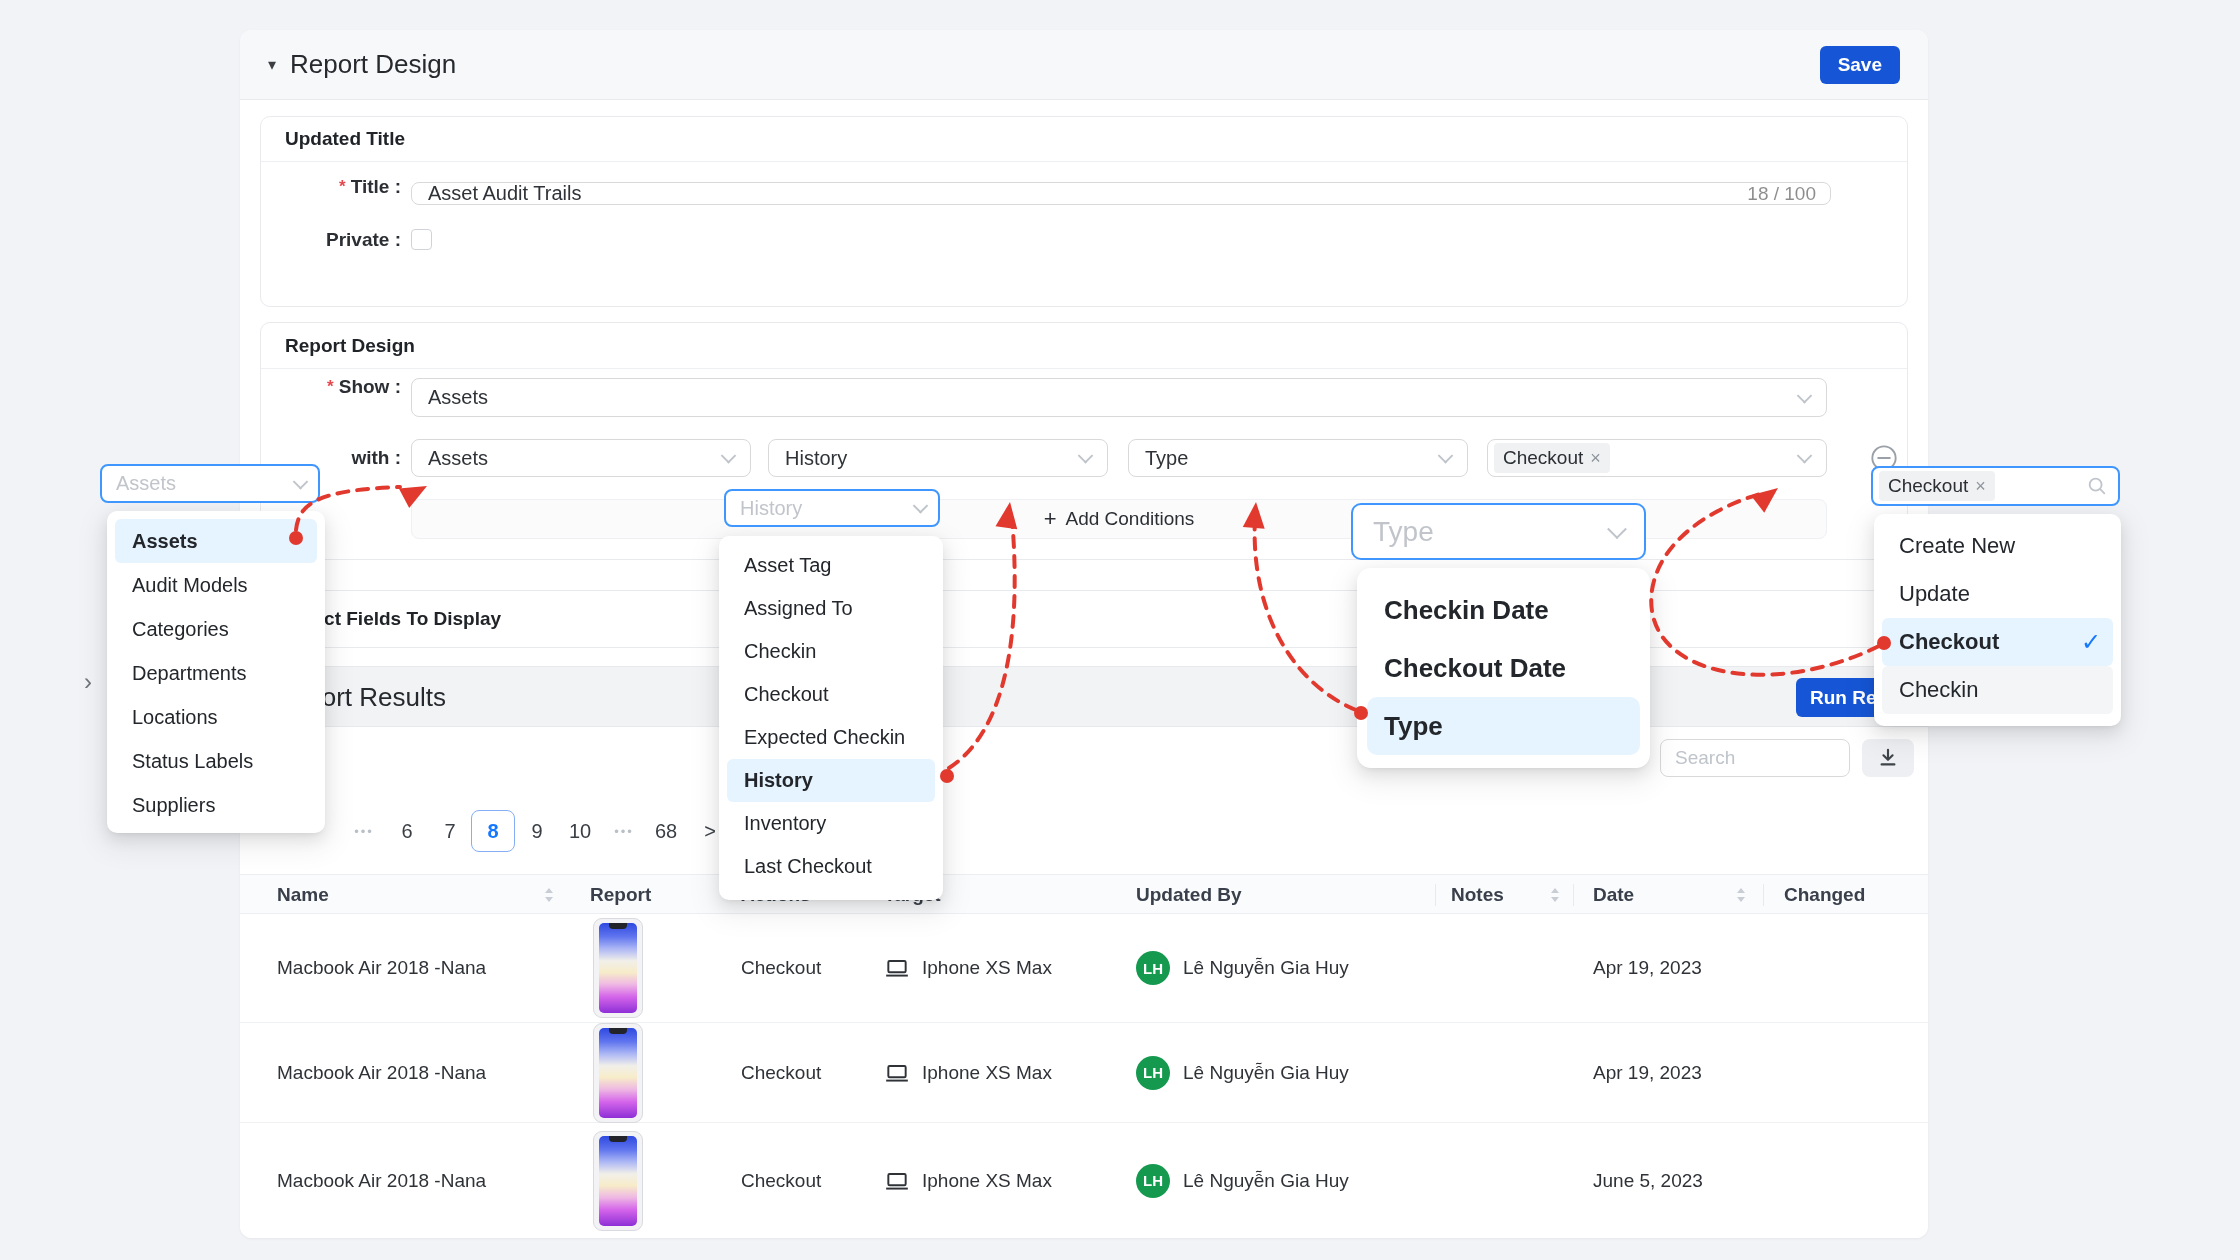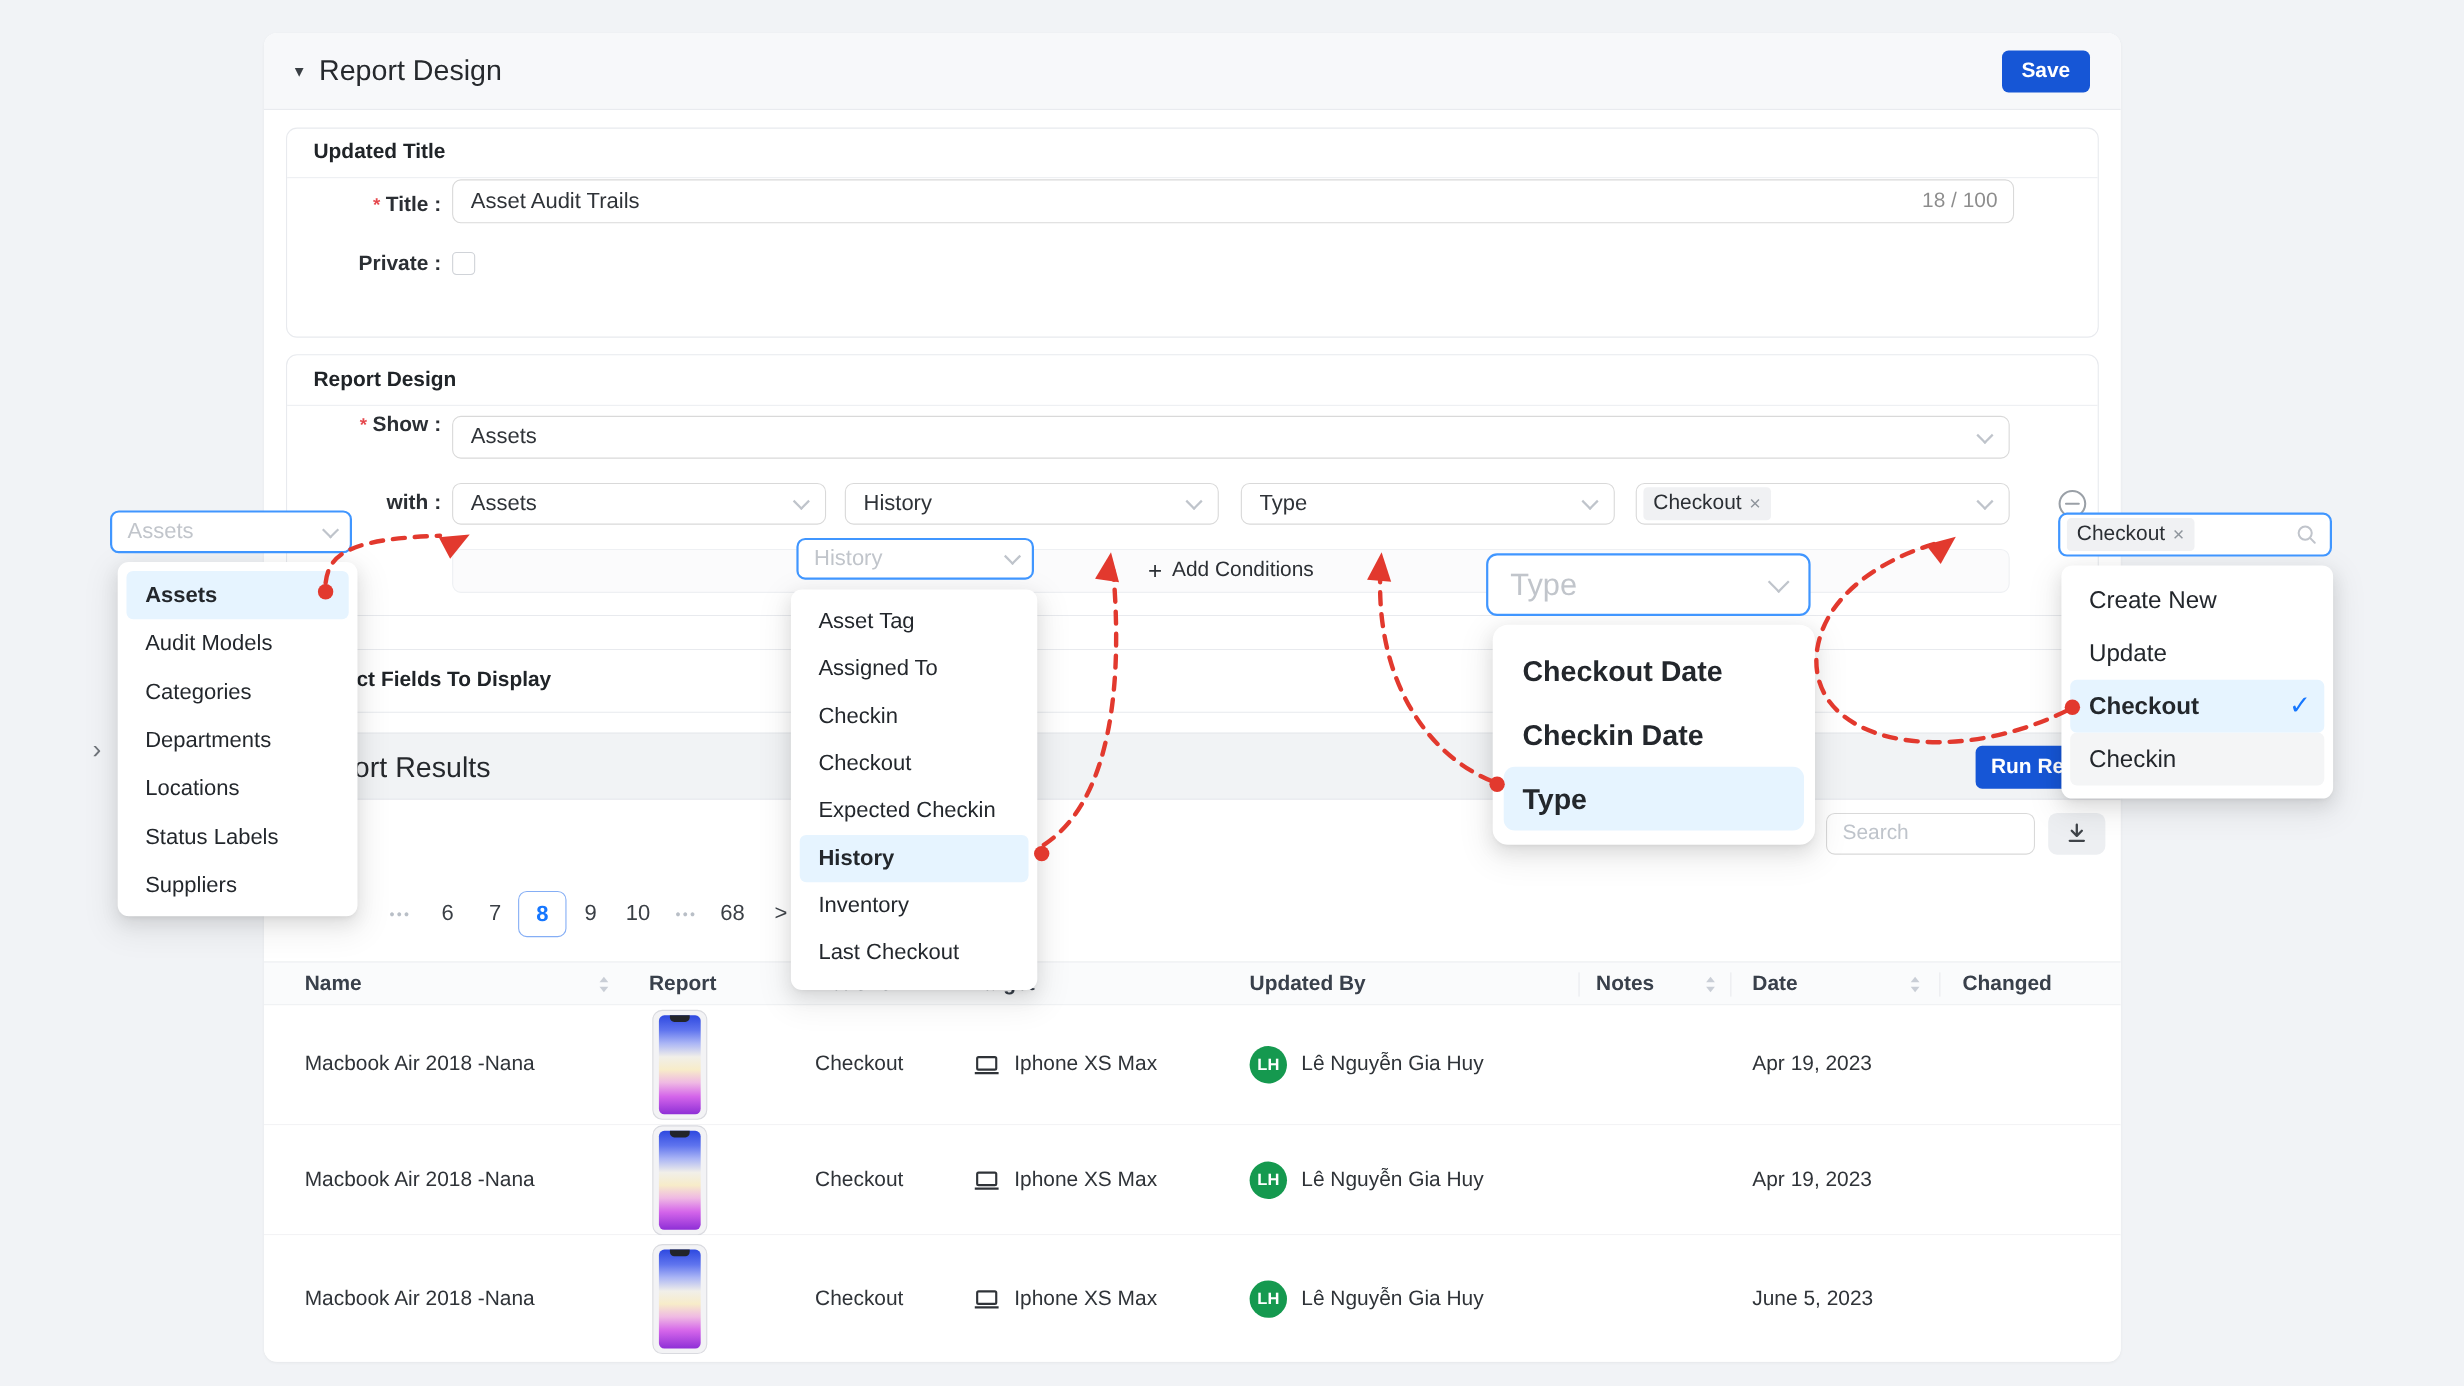--- a/index.html
+++ b/index.html
@@ -62,21 +62,21 @@
     </div>
     <button class="btn-blue abs" style="right:28px;top:16px;height:38px;padding:0 18px">Save</button>
 
     <div class="subcard" style="left:20px;top:86px;width:1648px;height:191px">
       <div class="subhead" style="height:45px">
         <span>Updated Title</span>
       </div>
       <div class="abs lbl" style="left:0;top:50px;width:140px;line-height:40px">
         <span class="req">*</span><span>Title :</span>
       </div>
-      <div class="inputbox" style="left:150px;top:46px;width:1420px;height:40px">
+      <div class="inputbox" style="left:150px;top:65px;width:1420px;height:23px">
         <span class="selval">Asset Audit Trails</span>
         <span class="abs" style="right:14px;font-size:19px;color:rgba(0,0,0,.45)">18 / 100</span>
       </div>
       <div class="abs lbl" style="left:0;top:110px;width:140px;line-height:26px">Private :</div>
       <div class="abs" style="left:150px;top:112px;width:21px;height:21px;border:1.5px solid #d0d3d8;border-radius:4px;background:#fff"></div>
     </div>
 
     <div class="subcard" style="left:20px;top:292px;width:1648px;height:238px">
       <div class="subhead" style="height:46px">
         <span>Report Design</span>
@@ -264,22 +264,22 @@
     <div class="pitem hl" style="height:43px;line-height:43px">History</div>
     <div class="pitem" style="height:43px;line-height:43px">Inventory</div>
     <div class="pitem" style="height:43px;line-height:43px">Last Checkout</div>
   </div>
 
   <div class="pop-input" style="left:1351px;top:503px;width:295px;height:57px;border-width:2.5px;border-radius:10px">
     <span class="placeholder" style="font-size:28px;padding-left:20px">Type</span>
     <span class="chev big"></span>
   </div>
   <div class="panel" style="left:1357px;top:568px;width:293px;height:200px;border-radius:14px;padding-top:13px">
+    <div class="pitem" style="height:58px;line-height:58px;font-size:26px;font-weight:600;margin:0 10px;border-radius:10px">Checkin Date</div>
     <div class="pitem" style="height:58px;line-height:58px;font-size:26px;font-weight:600;margin:0 10px;border-radius:10px">Checkout Date</div>
-    <div class="pitem" style="height:58px;line-height:58px;font-size:26px;font-weight:600;margin:0 10px;border-radius:10px">Checkin Date</div>
     <div class="pitem hl" style="height:58px;line-height:58px;font-size:26px;margin:0 10px;border-radius:10px">Type</div>
   </div>
 
   <div class="pop-input" style="left:1871px;top:466px;width:249px;height:40px">
     <span class="tag">
       <span>Checkout</span>
       <span class="tagx">×</span>
     </span>
     <svg class="abs" style="right:10px;top:50%;transform:translateY(-50%)" width="22" height="22" viewBox="0 0 24 24" fill="none" stroke="#c0c4cb" stroke-width="2" stroke-linecap="round">
       <circle cx="10.5" cy="10.5" r="6.5"></circle>

